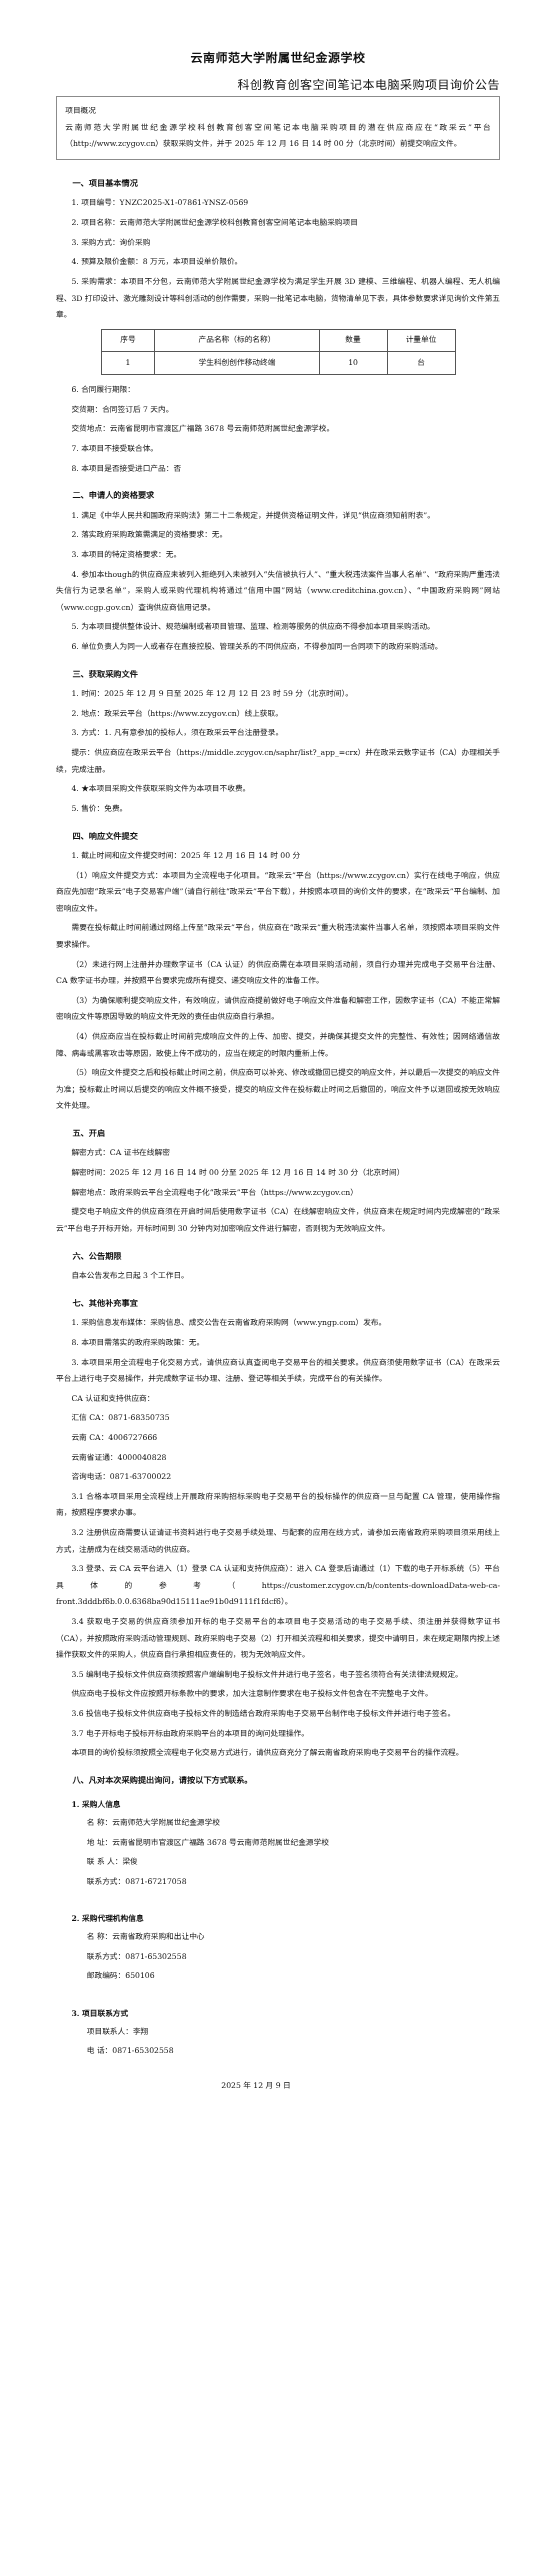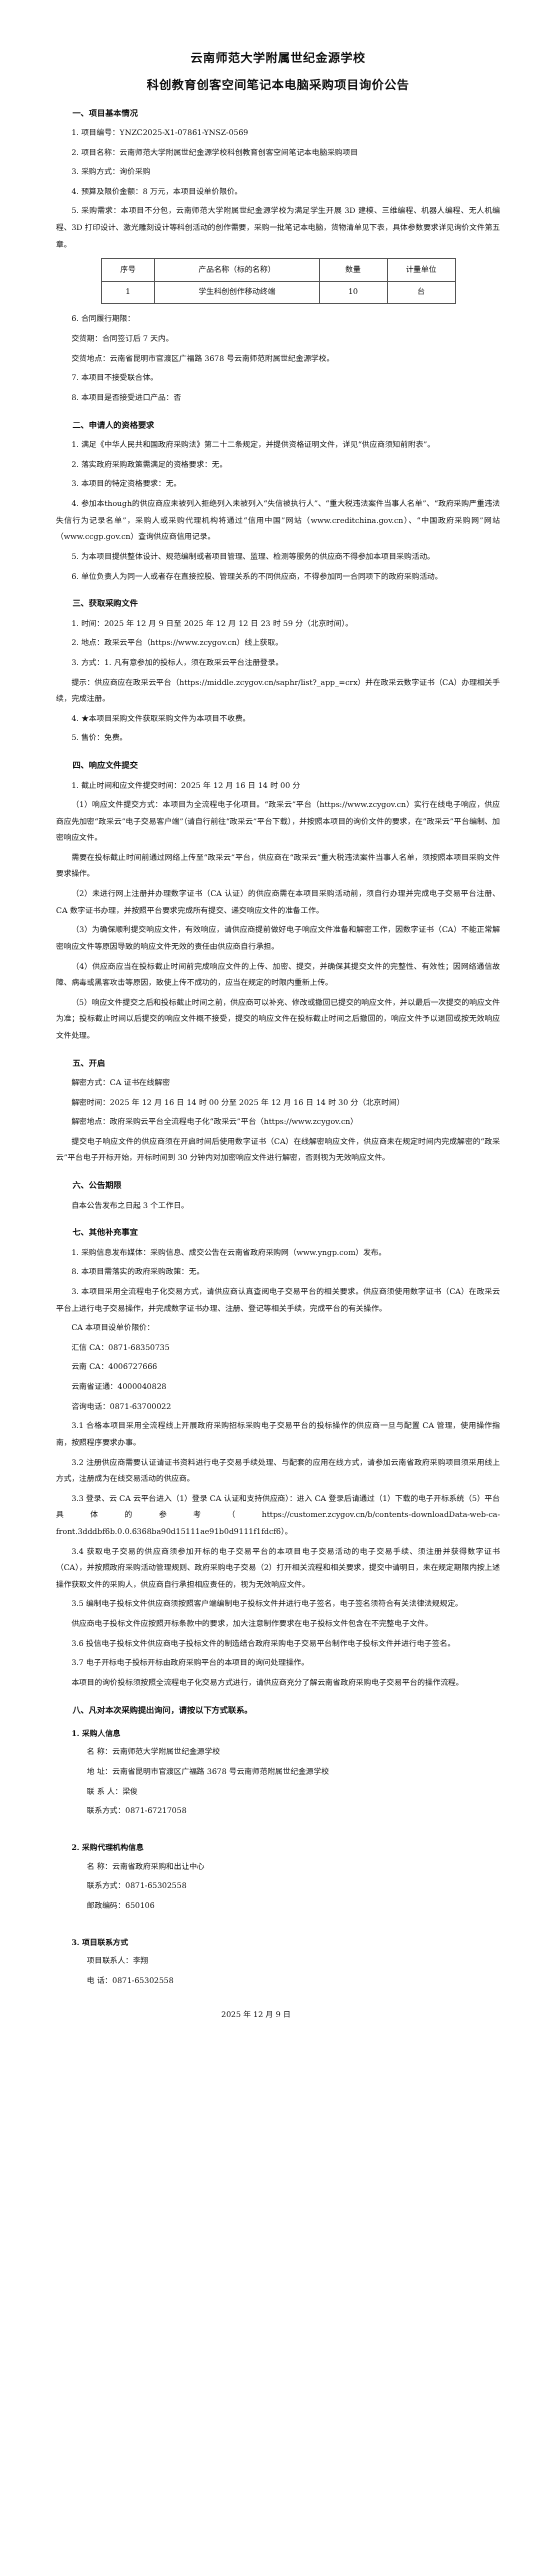--- a/index.html
+++ b/index.html
@@ -24,23 +24,23 @@
   
   .doc-title {
     text-align: center;
     font-size: 12px;
     font-weight: bold;
     letter-spacing: 0.5px;
     line-height: 1.5;
     margin: 0 0 9.3px 0;
   }
   .doc-subtitle {
-    text-align: center;
+    text-align: right;
     font-size: 12px;
-    font-weight: bold;
+    font-weight: normal;
     letter-spacing: 0.5px;
     line-height: 1.5;
     margin: 0 0 2px 0;
   }
   
   .summary-box {
     border: 0.5px solid #8b8b8b;
     padding: 6.2px 8.2px 7.2px 8.2px;
     margin: 0 0 15.5px 0;
   }
@@ -124,20 +124,24 @@
   }
 </style>
 </head>
 <body>
 
 <div class="page">
 
   <h1 class="doc-title">云南师范大学附属世纪金源学校</h1>
   <h2 class="doc-subtitle">科创教育创客空间笔记本电脑采购项目询价公告</h2>
 
+  <div class="summary-box">
+    <div class="summary-heading">项目概况</div>
+    <p class="summary-body">云南师范大学附属世纪金源学校科创教育创客空间笔记本电脑采购项目的潜在供应商应在“政采云”平台（http://www.zcygov.cn）获取采购文件，并于 2025 年 12 月 16 日 14 时 00 分（北京时间）前提交响应文件。</p>
+  </div>
 
   <div class="sec-head">一、项目基本情况</div>
   <p class="t">1. 项目编号：YNZC2025-X1-07861-YNSZ-0569</p>
   <p class="t">2. 项目名称：云南师范大学附属世纪金源学校科创教育创客空间笔记本电脑采购项目</p>
   <p class="t">3. 采购方式：询价采购</p>
   <p class="t">4. 预算及限价金额：8 万元，本项目设单价限价。</p>
   <p class="t">5. 采购需求：本项目不分包，云南师范大学附属世纪金源学校为满足学生开展 3D 建模、三维编程、机器人编程、无人机编程、3D 打印设计、激光雕刻设计等科创活动的创作需要，采购一批笔记本电脑，货物清单见下表，具体参数要求详见询价文件第五章。</p>
 
   <div class="goods-wrap">
     <table class="goods">
@@ -197,21 +201,21 @@
   <p class="t">解密地点：政府采购云平台全流程电子化“政采云”平台（https://www.zcygov.cn）</p>
   <p class="t">提交电子响应文件的供应商须在开启时间后使用数字证书（CA）在线解密响应文件，供应商未在规定时间内完成解密的“政采云”平台电子开标开始，开标时间到 30 分钟内对加密响应文件进行解密，否则视为无效响应文件。</p>
 
   <div class="sec-head">六、公告期限</div>
   <p class="t">自本公告发布之日起 3 个工作日。</p>
 
   <div class="sec-head">七、其他补充事宜</div>
   <p class="t">1. 采购信息发布媒体：采购信息、成交公告在云南省政府采购网（www.yngp.com）发布。</p>
   <p class="t">8. 本项目需落实的政府采购政策：无。</p>
   <p class="t">3. 本项目采用全流程电子化交易方式，请供应商认真查阅电子交易平台的相关要求。供应商须使用数字证书（CA）在政采云平台上进行电子交易操作，并完成数字证书办理、注册、登记等相关手续，完成平台的有关操作。</p>
-  <p class="t">CA 本项目设单价限价：</p>
+  <p class="t">CA 认证和支持供应商：</p>
   <p class="t">汇信 CA：0871-68350735</p>
   <p class="t">云南 CA：4006727666</p>
   <p class="t">云南省证通：4000040828</p>
   <p class="t">咨询电话：0871-63700022</p>
   <p class="t">3.1 合格本项目采用全流程线上开展政府采购招标采购电子交易平台的投标操作的供应商一旦与配置 CA 管理，使用操作指南，按照程序要求办事。</p>
   <p class="t">3.2 注册供应商需要认证请证书资料进行电子交易手续处理、与配套的应用在线方式，请参加云南省政府采购项目须采用线上方式，注册成为在线交易活动的供应商。</p>
   <p class="t">3.3 登录、云 CA 云平台进入（1）登录 CA 认证和支持供应商）：进入 CA 登录后请通过（1）下载的电子开标系统（5）平台具体的参考（https://customer.zcygov.cn/b/contents-downloadData-web-ca-front.3dddbf6b.0.0.6368ba90d15111ae91b0d9111f1fdcf6）。</p>
   <p class="t">3.4 获取电子交易的供应商须参加开标的电子交易平台的本项目电子交易活动的电子交易手续、须注册并获得数字证书（CA），并按照政府采购活动管理规则、政府采购电子交易（2）打开相关流程和相关要求，提交中请明日，未在规定期限内按上述操作获取文件的采购人，供应商自行承担相应责任的，视为无效响应文件。</p>
   <p class="t">3.5 编制电子投标文件供应商须按照客户端编制电子投标文件并进行电子签名，电子签名须符合有关法律法规规定。</p>
   <p class="t">供应商电子投标文件应按照开标条款中的要求，加大注意制作要求在电子投标文件包含在不完整电子文件。</p>

